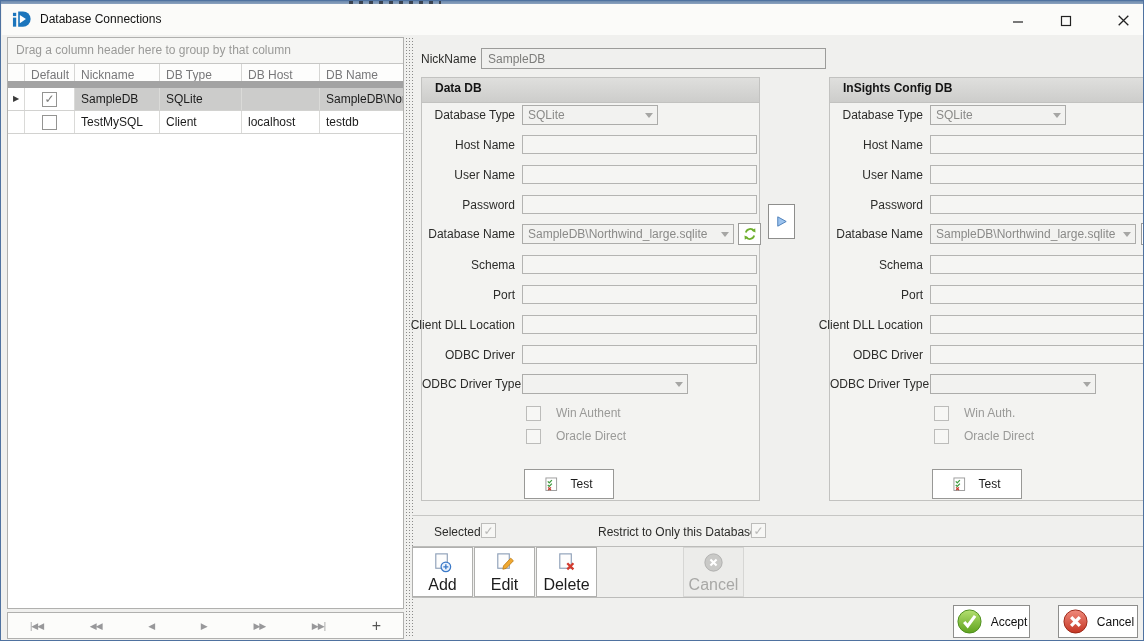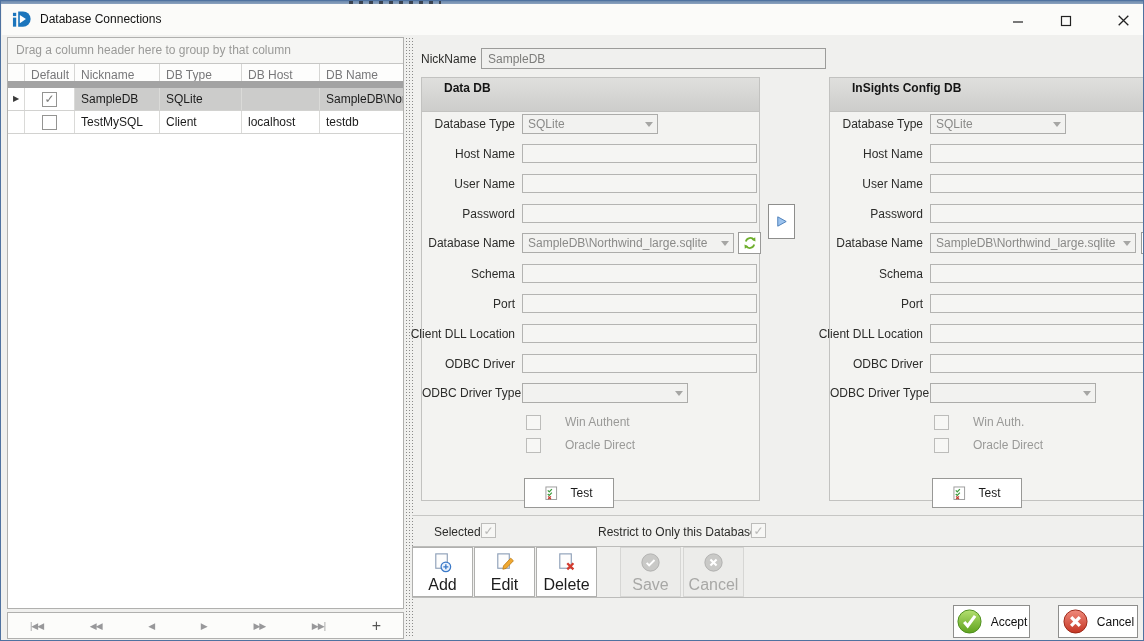--- a/index.html
+++ b/index.html
@@ -44,24 +44,24 @@
   .tfield { position:absolute; left:100px; height:19px; background:#f5f5f3; border:1px solid #b4b4b2; }
   .combo { position:absolute; left:100px; height:20px; background:#f2f2f0; border:1px solid #acacaa; display:flex; align-items:center; }
   .combo-text { flex:1; padding-left:5px; color:#8a8a88; white-space:nowrap; overflow:hidden; }
   .combo-arrow { width:16px; height:100%; display:flex; align-items:center; justify-content:center; }
   .combo-arrow::after { content:""; border-left:4px solid transparent; border-right:4px solid transparent; border-top:5px solid #a6a6a4; }
 
   .nickfield { position:absolute; left:480px; top:47px; width:345px; height:21px; background:#f0f0ee; border:1px solid #9c9c9a; color:#7c7c7a; padding-left:6px; font-family:"Liberation Sans",sans-serif; font-size:12px; }
   .nicklabel { position:absolute; left:420px; top:51px; color:#2c2c2a; }
 
   .panel { position:absolute; top:76px; background:#f3f3f1; border:1px solid #c2c2c0; }
-  .panel-header { height:34px; background:linear-gradient(#dfdfdd,#cdcdcb); border-bottom:1px solid #c2c2c0; font-weight:bold; color:#141414; padding-left:22px; line-height:20px; }
+  .panel-header { height:25px; background:linear-gradient(#dfdfdd,#cdcdcb); border-bottom:1px solid #c2c2c0; font-weight:bold; color:#141414; padding-left:13px; line-height:20px; }
   .panel-body { position:relative; width:100%; }
   .frow { position:absolute; left:0; width:100%; height:21px; }
-  .cbrow { position:absolute; height:16px; display:flex; align-items:center; gap:24px; }
+  .cbrow { position:absolute; height:16px; display:flex; align-items:center; gap:15px; }
   .cbrow span.lbl { color:#9a9a98; }
   .test-btn { position:absolute; left:102px; width:90px; height:30px; background:#fff; border:1px solid #989896; display:flex; align-items:center; justify-content:center; gap:12px; cursor:default; }
   .refresh-btn { position:absolute; width:23px; height:22px; background:#fff; border:1px solid #9a9a98; display:flex; align-items:center; justify-content:center; cursor:default; }
 
   .copy-btn { position:absolute; left:767px; top:203px; width:27px; height:35px; background:#fff; border:1px solid #8e8e8c; display:flex; align-items:center; justify-content:center; cursor:default; }
 
   .hline { position:absolute; background:#c6c6c4; height:1px; }
 
   
   .footer-lbl { position:absolute; color:#2c2c2a; }
@@ -361,27 +361,20 @@
       </svg>
       <span class="tb-label">Edit</span>
     </div>
     <div class="tb-btn on" style="left:124px">
       <svg width="23" height="23" viewBox="0 0 24 24">
         <rect x="5" y="3" width="12" height="15" fill="#fdfdfd" stroke="#8ea0b8" stroke-width="1.2"></rect>
         <path d="M12.8 12.8 L19.2 19.2 M19.2 12.8 L12.8 19.2" stroke="#d23b2f" stroke-width="2.4"></path>
       </svg>
       <span class="tb-label">Delete</span>
     </div>
-    <div class="tb-btn off" style="left:208px">
-      <svg width="23" height="23" viewBox="0 0 24 24">
-        <circle cx="12" cy="12" r="9" fill="#c9c9c7" stroke="#aeaeac"></circle>
-        <path d="M8 12.4 l2.6 2.6 L16.2 9.4" stroke="#fff" stroke-width="2" fill="none"></path>
-      </svg>
-      <span class="tb-label">Save</span>
-    </div>
     <div class="tb-btn off" style="left:271px">
       <svg width="23" height="23" viewBox="0 0 24 24">
         <circle cx="12" cy="12" r="9" fill="#c9c9c7" stroke="#aeaeac"></circle>
         <path d="M8.8 8.8 L15.2 15.2 M15.2 8.8 L8.8 15.2" stroke="#fff" stroke-width="2.2"></path>
       </svg>
       <span class="tb-label">Cancel</span>
     </div>
   </div>
 
   <div class="dlg-btn" style="left:952px;width:77px">

